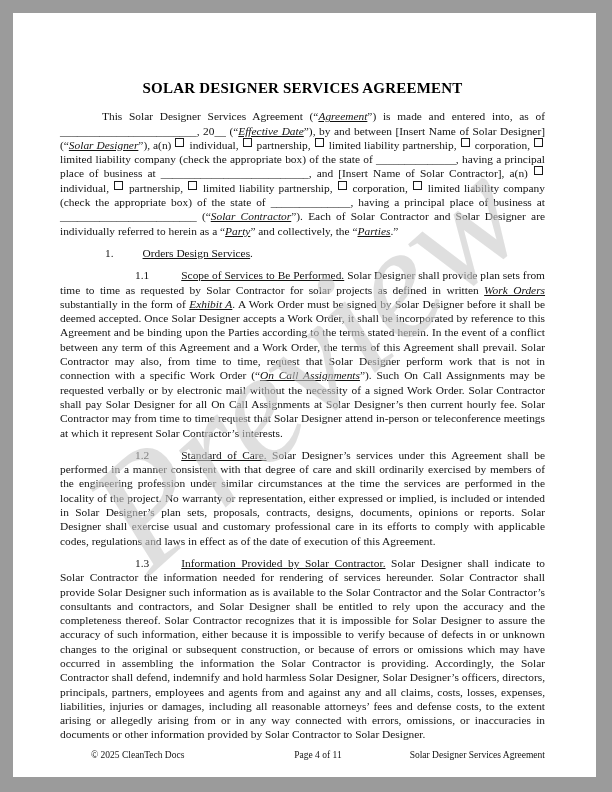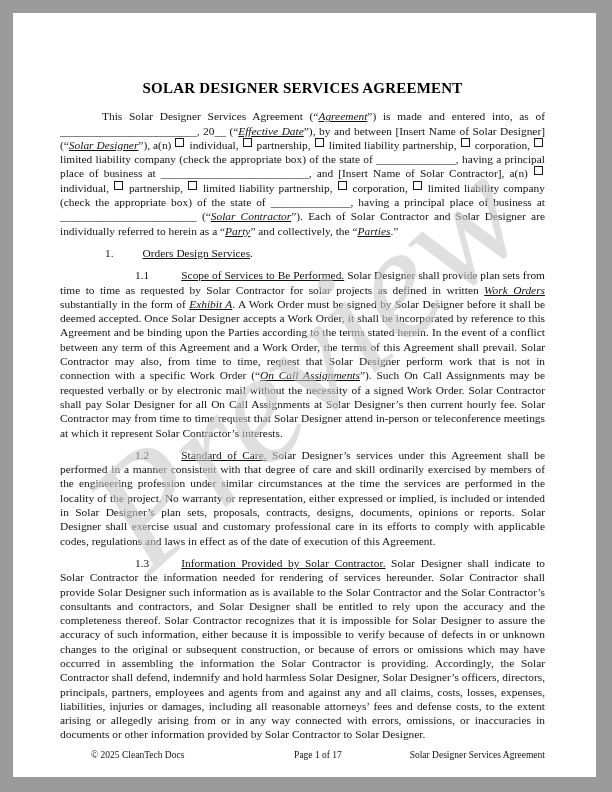--- a/index.html
+++ b/index.html
@@ -69,17 +69,17 @@
     <p class="para sect-sub"><span>1.2</span><span class="tab2"></span><span class="shead">Standard of Care.</span><span>  </span><span>Solar Designer’s services under this Agreement shall be performed in a manner consistent with that degree of care and skill ordinarily exercised by members of the engineering profession under similar circumstances at the time the services are performed in the locality of the project. No warranty or representation, either expressed or implied, is included or intended in Solar Designer’s plan sets, proposals, contracts, designs, documents, opinions or reports.  Solar Designer shall exercise usual and customary professional care in its efforts to comply with applicable codes, regulations and laws in effect as of the date of execution of this Agreement.</span></p>
 
     <p class="para sect-sub"><span>1.3</span><span class="tab2"></span><span class="shead">Information Provided by Solar Contractor.</span><span>  </span><span>Solar Designer shall indicate to Solar Contractor the information needed for rendering of services hereunder.  Solar Contractor shall provide Solar Designer such information as is available to the Solar Contractor and the Solar Contractor’s consultants and contractors, and Solar Designer shall be entitled to rely upon the accuracy and the completeness thereof. Solar Contractor recognizes that it is impossible for Solar Designer to assure the accuracy of such information, either because it is impossible to verify because of defects in or unknown changes to the original or subsequent construction, or because of errors or omissions which may have occurred in assembling the information the Solar Contractor is providing.  Accordingly, the Solar Contractor shall defend, indemnify and hold harmless Solar Designer, Solar Designer’s officers, directors, principals, partners, employees and agents from and against any and all claims, costs, losses, expenses, liabilities, injuries or damages, including all reasonable attorneys’ fees and defense costs, to the extent arising or allegedly arising from or in any way connected with errors, omissions, or inaccuracies in documents or other information provided by Solar Contractor to Solar Designer.</span></p>
 
   </div>
 
   <div class="watermark" style="color: rgb(201, 201, 201);">Preview</div>
 
   <div class="footer">
     <span class="f-left">© 2025 CleanTech Docs</span>
-    <span class="f-center">Page 1 of 17</span>
+    <span class="f-center">Page 4 of 11</span>
     <span class="f-right">Solar Designer Services Agreement</span>
   </div>
 
 </div>
 
 </body></html>

